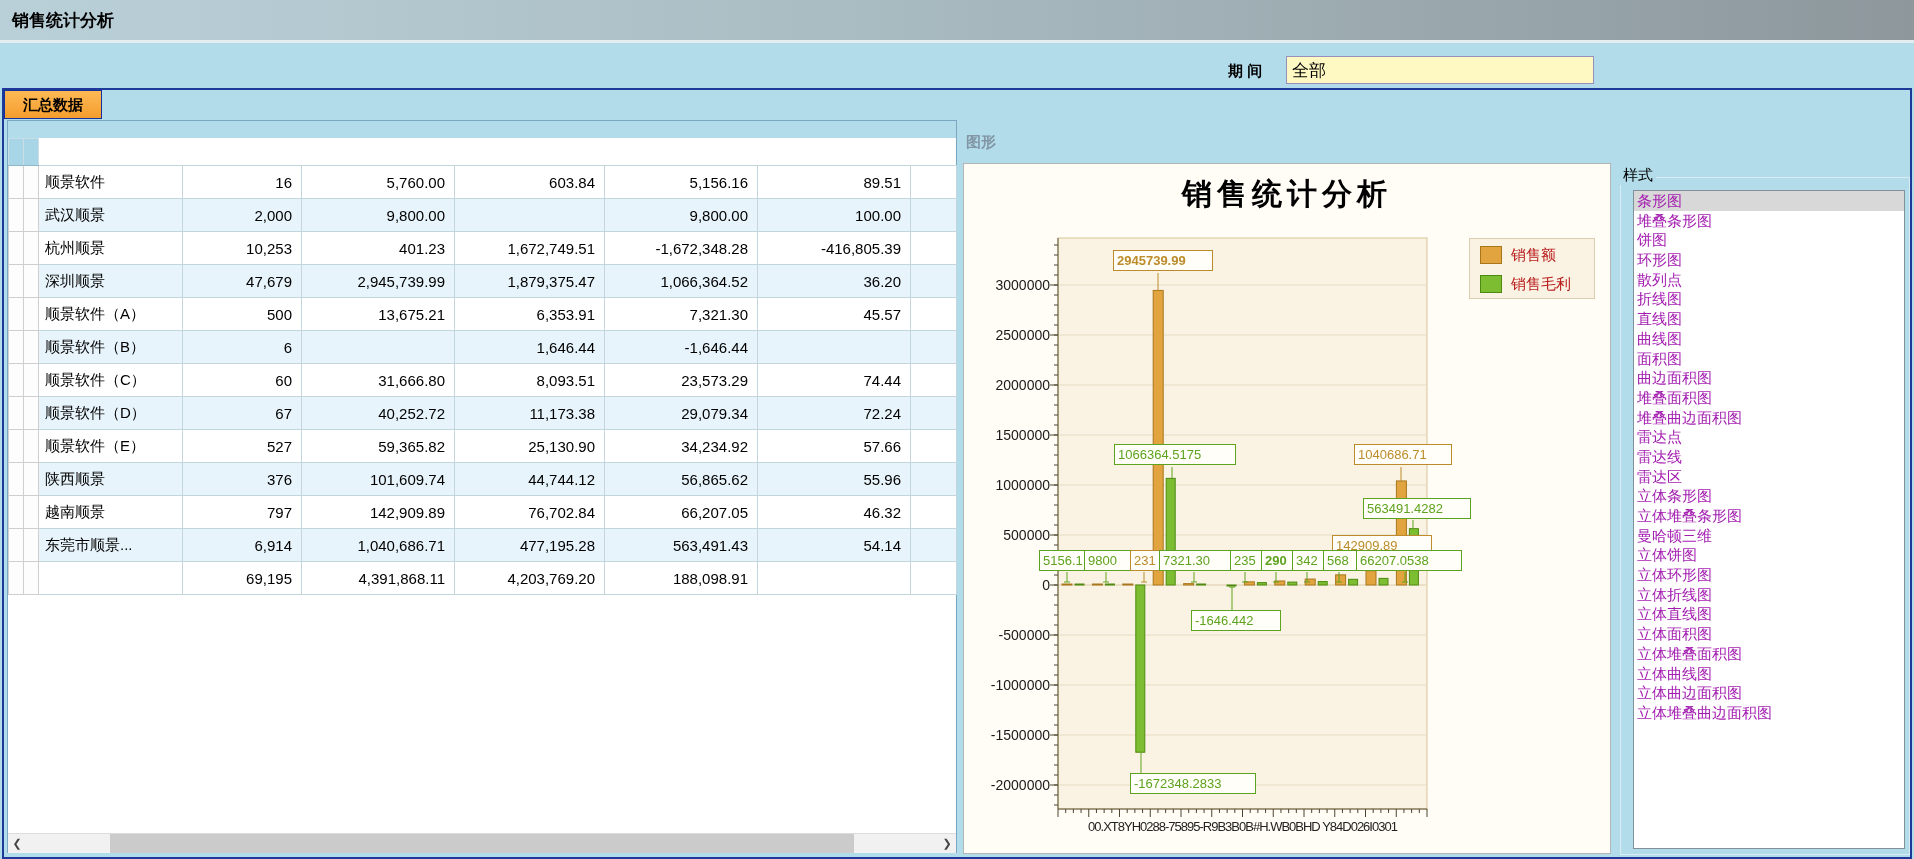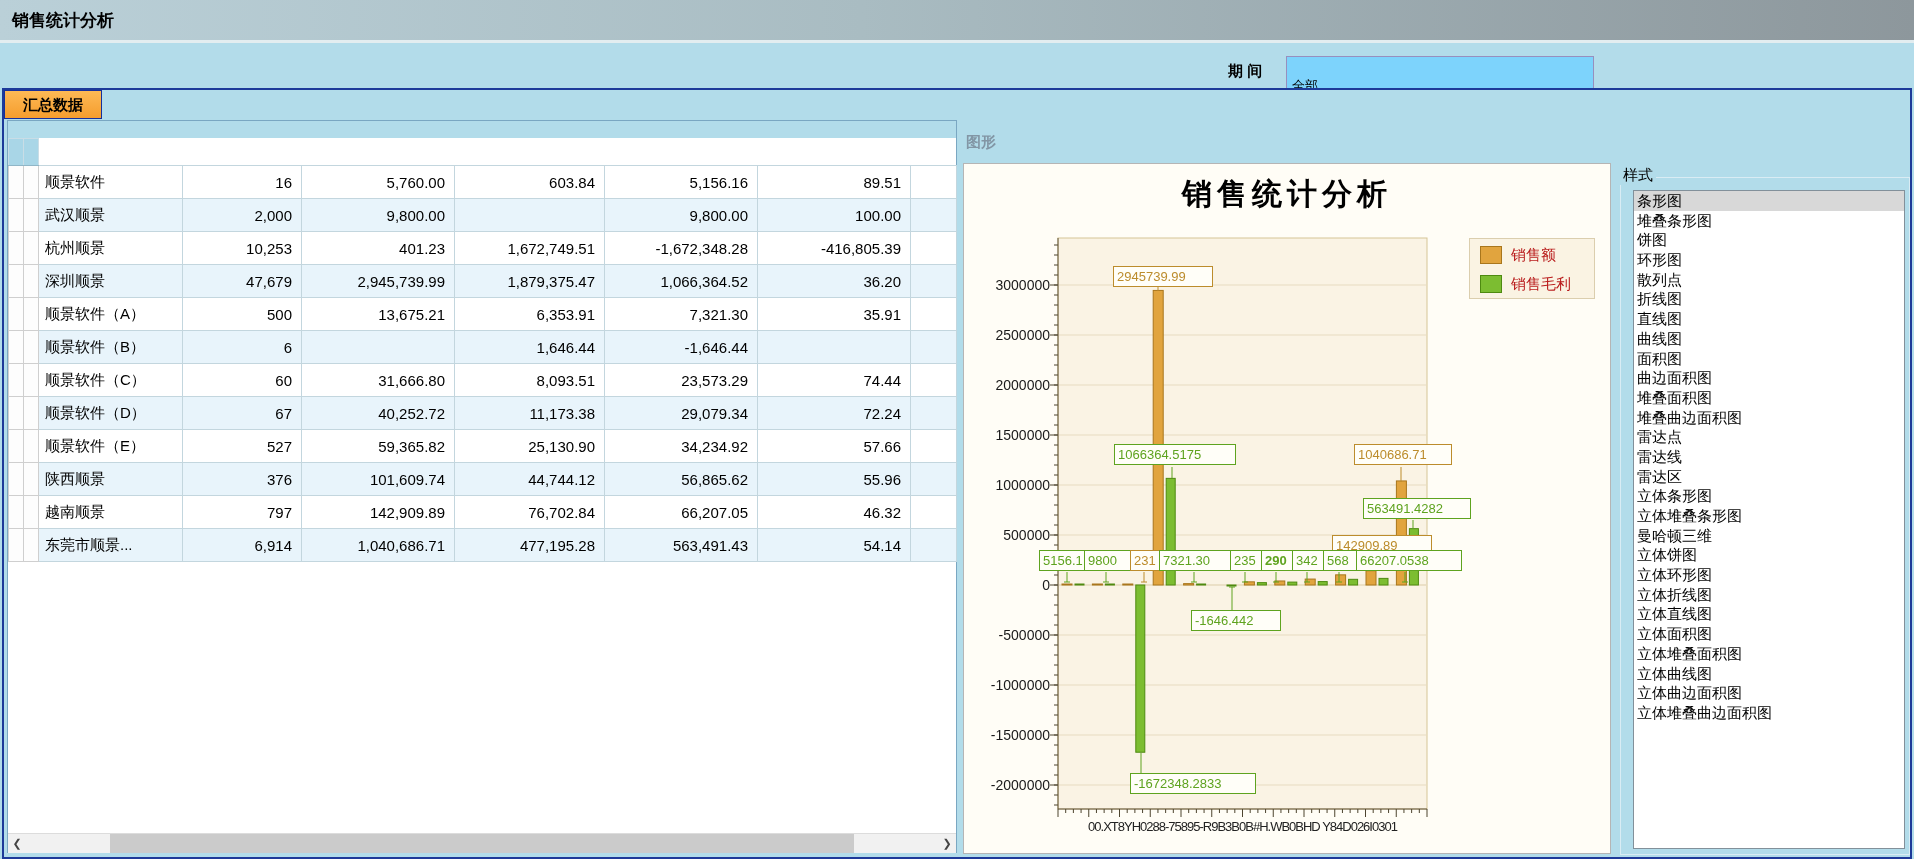--- a/index.html
+++ b/index.html
@@ -6,21 +6,21 @@
   body{width:1914px;height:859px;overflow:hidden;background:#b2dcea;
        font-family:"Liberation Sans","DejaVu Sans",sans-serif;position:relative;}
   
   .titlebar{position:absolute;left:0;top:0;width:1914px;height:40px;
     background:linear-gradient(90deg,#bad0d8 0%,#a9bcc2 45%,#8d979c 100%);}
   .titlebar .t{position:absolute;left:12px;top:9px;font-size:17px;font-weight:bold;color:#000;}
   .sep{position:absolute;left:0;top:40px;width:1914px;height:3px;background:#e3edf0;}
   .strip{position:absolute;left:0;top:43px;width:1914px;height:45px;background:#b3dcea;}
   .period-label{position:absolute;left:1228px;top:62px;font-size:15px;color:#000;font-weight:bold;}
   .period-input{position:absolute;left:1286px;top:56px;width:296px;height:26px;
-    border:1px solid #988fbe;background:#7dd3fc;font-size:13px;padding:16px 5px;color:#000;}
+    border:1px solid #988fbe;background:#fef9c3;font-size:17px;padding:0 5px;color:#000;}
   
   .outer{position:absolute;left:2px;top:88px;width:1906px;height:767px;
     border:2px solid #1d3a99;background:#b2dcea;}
   .tab{position:absolute;left:4px;top:90px;width:96px;height:27px;line-height:27px;
     text-align:center;font-size:15px;font-weight:bold;color:#000;
     background:linear-gradient(180deg,#fdb955 0%,#f59d2e 100%);border:1px solid #16309c;z-index:5;}
   
   .table-panel{position:absolute;left:7px;top:120px;width:950px;height:733px;
     background:#fff;border:1px solid #7aa7c2;box-sizing:border-box;}
   .grid-caption{height:17px;background:#b2dcea;}
@@ -56,21 +56,21 @@
     height:19px;padding:0 3px;white-space:nowrap;overflow:hidden;box-sizing:content-box;}
   .anno.o{border-color:#bc8c2c;color:#bc8c2c;}
   .anno.g{border-color:#5ea31f;color:#5ea31f;}
   
   .style-groupbox{position:absolute;left:1620px;top:177px;width:288px;height:676px;
     border:1px solid #d9ecf4;}
   .style-label{position:absolute;left:1620px;top:166px;font-size:15px;color:#000;
     background:#b2dcea;padding:0 3px;z-index:2;}
   .style-listbox{position:absolute;left:1633px;top:190px;width:272px;height:659px;
     background:#fff;border:1px solid #82909a;box-sizing:border-box;overflow:hidden;}
-  .style-item{height:19.7px;line-height:19.7px;font-size:15px;color:#000000;padding-left:3px;
+  .style-item{height:19.7px;line-height:19.7px;font-size:15px;color:#a21caf;padding-left:3px;
     white-space:nowrap;cursor:default;}
   .style-item.sel{background:#d8d8d8;}
 </style>
 </head>
 <body>
 
 <div class="titlebar">
   <div class="t">销售统计分析</div>
 </div>
 <div class="sep"></div>
@@ -147,21 +147,21 @@
           <td class="num"></td>
         </tr>
         <tr>
           <td class="ind"></td>
           <td class="ind"></td>
           <td>顺景软件（A）</td>
           <td class="num">500</td>
           <td class="num">13,675.21</td>
           <td class="num">6,353.91</td>
           <td class="num">7,321.30</td>
-          <td class="num">35.91</td>
+          <td class="num">45.57</td>
           <td class="num"></td>
         </tr>
         <tr class="alt">
           <td class="ind"></td>
           <td class="ind"></td>
           <td>顺景软件（B）</td>
           <td class="num">6</td>
           <td class="num"></td>
           <td class="num">1,646.44</td>
           <td class="num">-1,646.44</td>
@@ -225,20 +225,31 @@
         </tr>
         <tr class="alt">
           <td class="ind"></td>
           <td class="ind"></td>
           <td>东莞市顺景...</td>
           <td class="num">6,914</td>
           <td class="num">1,040,686.71</td>
           <td class="num">477,195.28</td>
           <td class="num">563,491.43</td>
           <td class="num">54.14</td>
+          <td class="num"></td>
+        </tr>
+        <tr>
+          <td class="ind"></td>
+          <td class="ind"></td>
+          <td></td>
+          <td class="num">69,195</td>
+          <td class="num">4,391,868.11</td>
+          <td class="num">4,203,769.20</td>
+          <td class="num">188,098.91</td>
+          <td class="num"></td>
           <td class="num"></td>
         </tr>
       </tbody>
   </table>
   <div class="hscroll">
     <div class="hs-arrow" style="left:0;">❮</div>
     <div class="hs-thumb"></div>
     <div class="hs-arrow" style="left:930px;">❯</div>
   </div>
 </div>
@@ -444,21 +455,21 @@
       <div class="lrow">
         <div class="sw" style="background: rgb(225, 164, 62); border: 1px solid rgb(169, 118, 28);"></div>
         <span class="lt">销售额</span>
       </div>
       <div class="lrow">
         <div class="sw" style="background: rgb(124, 189, 49); border: 1px solid rgb(78, 138, 16);"></div>
         <span class="lt">销售毛利</span>
       </div>
     </div>
 <div class="anno o" style="left: 368px; top: 371px; width: 92px;">142909.89</div>
-    <div class="anno o" style="left: 149px; top: 102px; width: 92px;">2945739.99</div>
+    <div class="anno o" style="left: 149px; top: 86px; width: 92px; font-weight: bold;">2945739.99</div>
     <div class="anno g" style="left: 150px; top: 280px; width: 114px;">1066364.5175</div>
     <div class="anno o" style="left: 390px; top: 280px; width: 90px;">1040686.71</div>
     <div class="anno g" style="left: 399px; top: 334px; width: 100px;">563491.4282</div>
     <div class="anno g" style="left: 75px; top: 386px; width: 56px;">5156.1</div>
     <div class="anno g" style="left: 120px; top: 386px; width: 44px;">9800</div>
     <div class="anno o" style="left: 166px; top: 386px; width: 28px;">231</div>
     <div class="anno g" style="left: 195px; top: 386px; width: 70px;">7321.30</div>
     <div class="anno g" style="left: 266px; top: 386px; width: 30px;">235</div>
     <div class="anno g" style="left: 297px; top: 386px; width: 30px; font-weight: bold;">290</div>
     <div class="anno g" style="left: 328px; top: 386px; width: 30px;">342</div>

